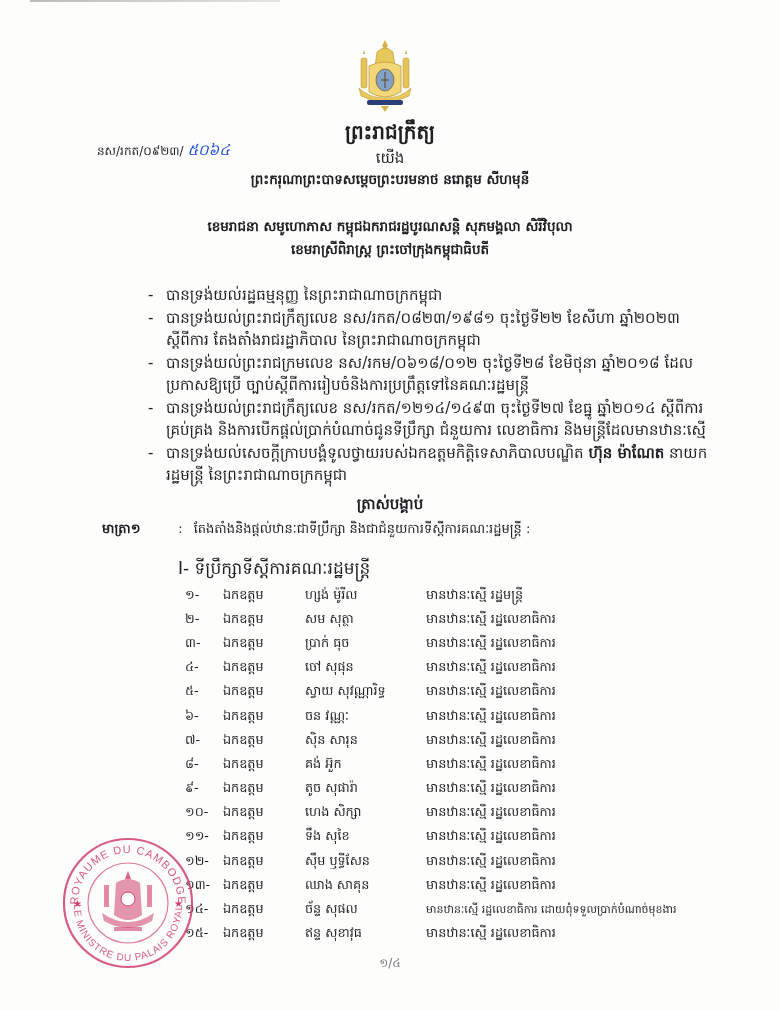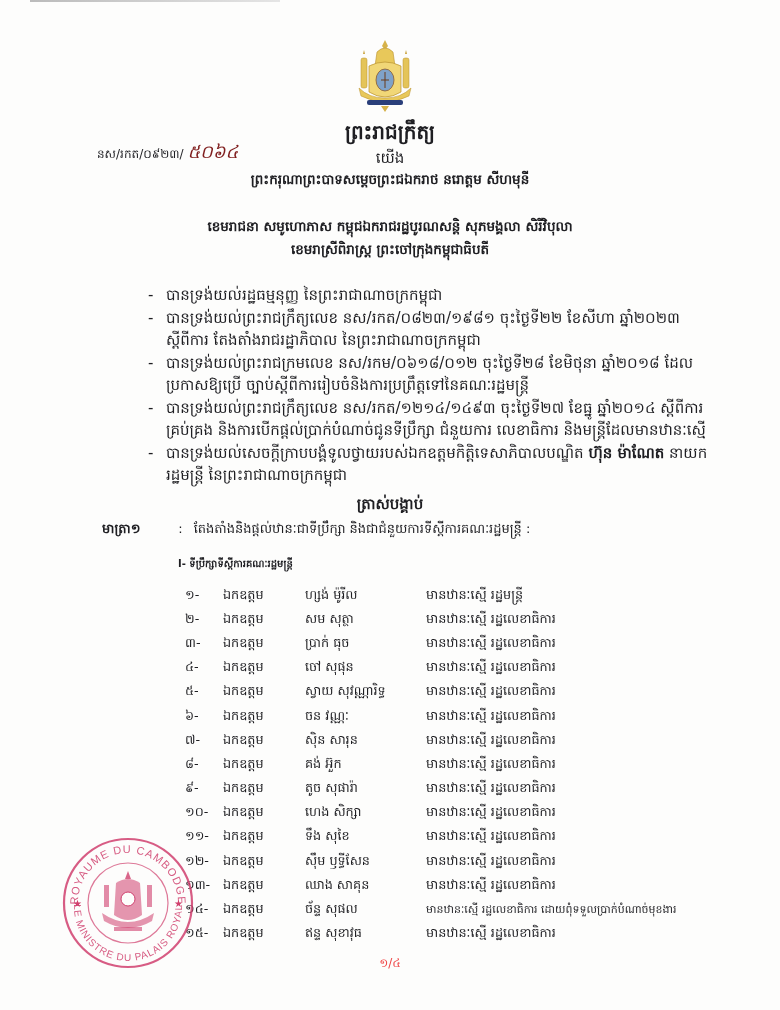--- a/index.html
+++ b/index.html
@@ -16,44 +16,44 @@
       background: linear-gradient(90deg, #bbb, #e5e5e5);
     }
     .abs { position: absolute; white-space: nowrap; }
     .center { left: 0; right: 0; text-align: center; }
 
     
     .emblem { position: absolute; left: 355px; top: 38px; width: 60px; height: 74px; }
 
     .title { top: 119px; font-size: 20px; font-weight: bold; }
     .ref { left: 97px; top: 140px; font-size: 12px; }
-    .ref-handwritten { font-style: italic; font-family: Liberation Serif, serif; font-size: 18px; color: #7f1d1d; }
+    .ref-handwritten { font-style: italic; font-family: Liberation Serif, serif; font-size: 15px; color: #1d4ed8; }
     .yoeng { top: 148px; font-size: 15px; font-weight: normal; }
     .royal-line { font-size: 13.5px; font-weight: bold; }
 
     .bullets { position: absolute; left: 148px; top: 284px; width: 560px; font-size: 15px; line-height: 22.5px; }
     .bullet { position: relative; padding-left: 18px; }
     .bullet::before { content: "-"; position: absolute; left: 0; }
     .bold { font-weight: bold; }
 
     .orders { top: 494px; font-size: 15px; font-weight: bold; text-align: center; }
     .article { left: 102px; top: 520px; font-size: 13px; }
     .article-label { font-weight: bold; display: inline-block; width: 72px; }
     .article-text { margin-left: 7px; }
-    .section-title { left: 178px; top: 557px; font-size: 10px; font-weight: bold; }
+    .section-title { left: 178px; top: 557px; font-size: 17px; font-weight: normal; }
 
     .list { position: absolute; left: 185px; top: 583px; font-size: 12.8px; }
     .row { height: 24.2px; display: flex; align-items: center; white-space: nowrap; }
     .c-num { width: 38px; }
     .c-title { width: 82px; }
     .c-name { width: 121px; }
     .c-rank { }
     .row.small .c-rank { font-size: 11px; }
 
-    .page-num { top: 955px; font-size: 12px; color: #ef4444; }
+    .page-num { top: 955px; font-size: 12px; color: #737373; }
 
     
     .stamp {
       position: absolute; left: 60px; top: 835px; width: 136px; height: 136px;
     }
   </style>
 </head>
 <body>
 
 <div class="page">
@@ -75,21 +75,21 @@
 
   <div class="abs center title">ព្រះរាជក្រឹត្យ</div>
 
   <div class="abs ref">
     <span>នស/រកត/០៩២៣/</span>
     <span class="ref-handwritten">៥០៦៤</span>
   </div>
 
   <div class="abs center yoeng">យើង</div>
 
-  <div class="abs center royal-line" style="top:171px">ព្រះករុណាព្រះបាទសម្តេចព្រះជឯករាថ នរោត្តម សីហមុនី</div>
+  <div class="abs center royal-line" style="top:171px">ព្រះករុណាព្រះបាទសម្តេចព្រះបរមនាថ នរោត្តម សីហមុនី</div>
   <div class="abs center royal-line" style="top:218px">ខេមរាជនា សមូហោភាស កម្ពុជឯករាជរដ្ឋបូរណសន្តិ សុភមង្គលា សិរីវិបុលា</div>
   <div class="abs center royal-line" style="top:241px">ខេមរាស្រីពិរាស្ត្រ ព្រះចៅក្រុងកម្ពុជាធិបតី</div>
 
   <div class="bullets">
     <div class="bullet">បានទ្រង់យល់រដ្ឋធម្មនុញ្ញ នៃព្រះរាជាណាចក្រកម្ពុជា</div>
     <div class="bullet" style="white-space:normal">បានទ្រង់យល់ព្រះរាជក្រឹត្យលេខ នស/រកត/០៨២៣/១៩៨១ ចុះថ្ងៃទី២២ ខែសីហា ឆ្នាំ២០២៣ ស្តីពីការ តែងតាំងរាជរដ្ឋាភិបាល នៃព្រះរាជាណាចក្រកម្ពុជា</div>
     <div class="bullet" style="white-space:normal">បានទ្រង់យល់ព្រះរាជក្រមលេខ នស/រកម/០៦១៨/០១២ ចុះថ្ងៃទី២៨ ខែមិថុនា ឆ្នាំ២០១៨ ដែលប្រកាសឱ្យប្រើ ច្បាប់ស្តីពីការរៀបចំនិងការប្រព្រឹត្តទៅនៃគណៈរដ្ឋមន្ត្រី</div>
     <div class="bullet" style="white-space:normal">បានទ្រង់យល់ព្រះរាជក្រឹត្យលេខ នស/រកត/១២១៤/១៤៩៣ ចុះថ្ងៃទី២៧ ខែធ្នូ ឆ្នាំ២០១៤ ស្តីពីការគ្រប់គ្រង និងការបើកផ្តល់ប្រាក់បំណាច់ជូនទីប្រឹក្សា ជំនួយការ លេខាធិការ និងមន្ត្រីដែលមានឋានៈស្មើ</div>
     <div class="bullet" style="white-space:normal">
       <span>បានទ្រង់យល់សេចក្តីក្រាបបង្គំទូលថ្វាយរបស់ឯកឧត្តមកិត្តិទេសាភិបាលបណ្ឌិត </span><span class="bold">ហ៊ុន ម៉ាណែត</span><span> នាយករដ្ឋមន្ត្រី នៃព្រះរាជាណាចក្រកម្ពុជា</span>

